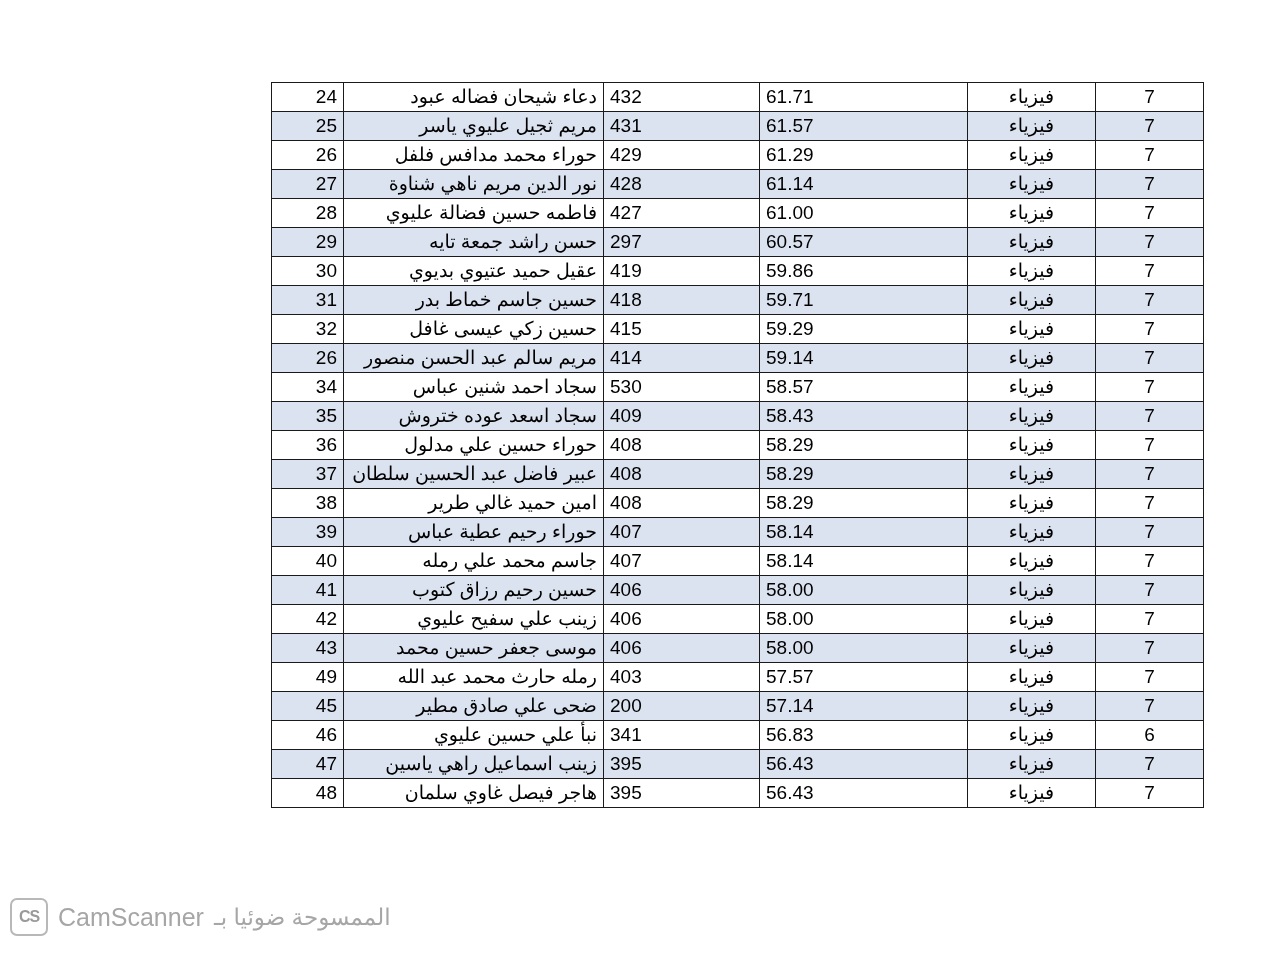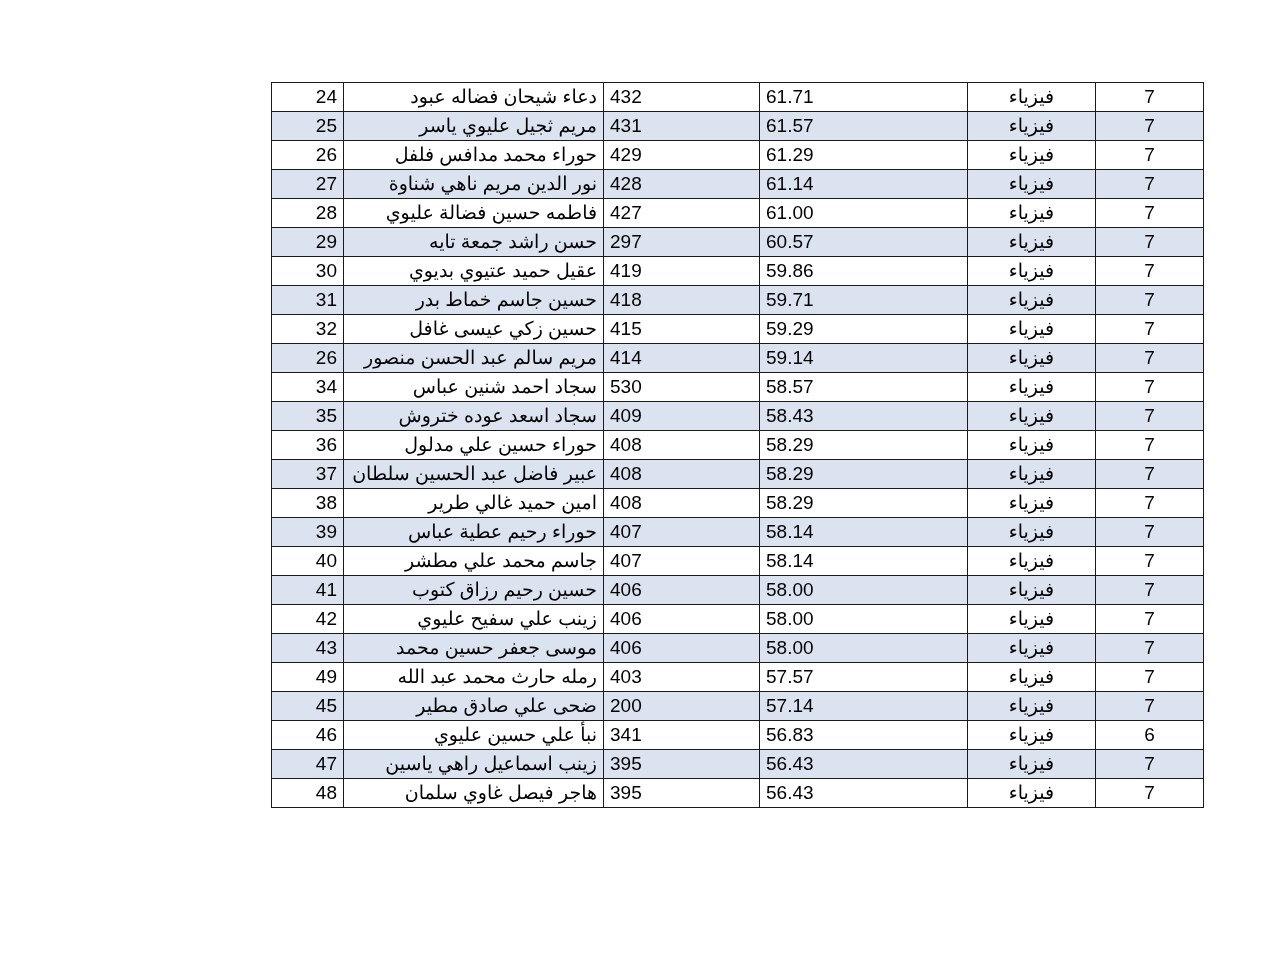--- a/index.html
+++ b/index.html
@@ -239,21 +239,21 @@
             <td class="percent">58.14</td>
             <td class="score">407</td>
             <td class="name">حوراء رحيم عطية عباس</td>
             <td class="idx">39</td>
           </tr>
           <tr class="plain">
             <td class="count">7</td>
             <td class="subject">فيزياء</td>
             <td class="percent">58.14</td>
             <td class="score">407</td>
-            <td class="name">جاسم محمد علي مطشر</td>
+            <td class="name">جاسم محمد علي رمله</td>
             <td class="idx">40</td>
           </tr>
           <tr class="alt">
             <td class="count">7</td>
             <td class="subject">فيزياء</td>
             <td class="percent">58.00</td>
             <td class="score">406</td>
             <td class="name">حسين رحيم رزاق كتوب</td>
             <td class="idx">41</td>
           </tr>
@@ -310,14 +310,19 @@
             <td class="subject">فيزياء</td>
             <td class="percent">56.43</td>
             <td class="score">395</td>
             <td class="name">هاجر فيصل غاوي سلمان</td>
             <td class="idx">48</td>
           </tr>
         </tbody>
     </table>
   </div>
 
+  <div class="watermark">
+    <div class="cs-logo">CS</div>
+    <div class="cs-text">CamScanner</div>
+    <div class="cs-arabic">الممسوحة ضوئيا بـ</div>
+  </div>
 
 </div>
 
 </body></html>

